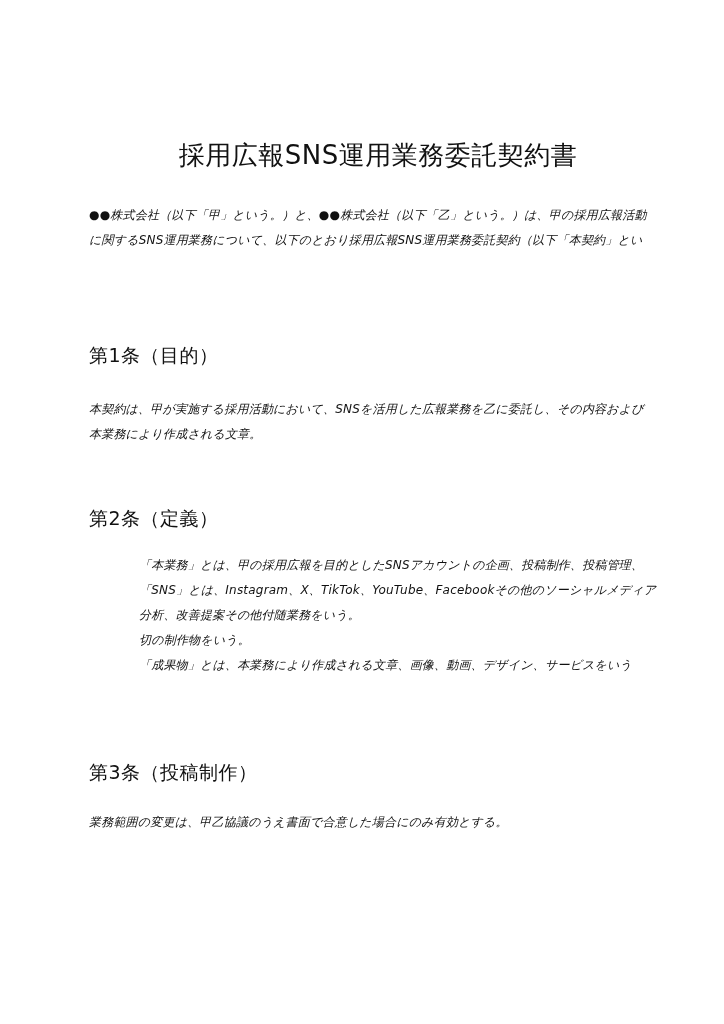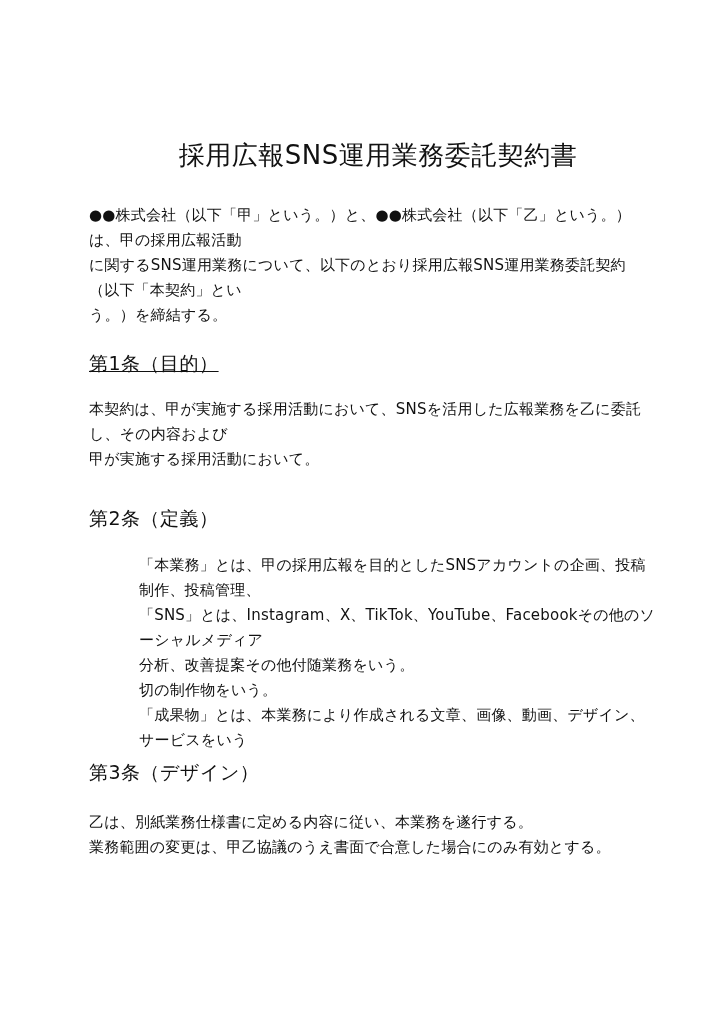--- a/index.html
+++ b/index.html
@@ -29,24 +29,25 @@
       text-align: center;
       font-size: 26px;
       letter-spacing: 0.5px;
       font-weight: normal;
       margin: 16px;
     }
     .para {
       position: absolute;
       left: 89px;
       width: 560px;
-      font-size: 15px;
+      font-size: 12px;
       line-height: 25px;
       margin: 0;
       letter-spacing: 0.2px;
+      font-style: italic;
     }
     .para p {
       margin: 0;
     }
     .heading {
       position: absolute;
       left: 89px;
       font-size: 19px;
       font-weight: normal;
       margin: 0;
@@ -61,37 +62,35 @@
 </head>
 <body>
 
 <div class="page">
 
   <h1 class="title">採用広報SNS運用業務委託契約書</h1>
 
   <div class="para" style="top:203px;">
     <p>●●株式会社（以下「甲」という。）と、●●株式会社（以下「乙」という。）は、甲の採用広報活動</p>
     <p>に関するSNS運用業務について、以下のとおり採用広報SNS運用業務委託契約（以下「本契約」とい</p>
-    <p>う。）を締結する。</p>
   </div>
 
-  <h2 class="heading" style="top:351px;text-decoration:underline;">第1条（目的）</h2>
+  <h2 class="heading" style="top:343px;">第1条（目的）</h2>
   <div class="para" style="top:397px;">
     <p>本契約は、甲が実施する採用活動において、SNSを活用した広報業務を乙に委託し、その内容および</p>
-    <p>甲が実施する採用活動において。</p>
+    <p>本業務により作成される文章。</p>
   </div>
 
   <h2 class="heading" style="top:506px;">第2条（定義）</h2>
   <div class="para indented" style="top:553px;">
     <p>「本業務」とは、甲の採用広報を目的としたSNSアカウントの企画、投稿制作、投稿管理、</p>
     <p>「SNS」とは、Instagram、X、TikTok、YouTube、Facebookその他のソーシャルメディア</p>
     <p>分析、改善提案その他付随業務をいう。</p>
     <p>切の制作物をいう。</p>
     <p>「成果物」とは、本業務により作成される文章、画像、動画、デザイン、サービスをいう</p>
   </div>
 
-  <h2 class="heading" style="top:760px;">第3条（デザイン）</h2>
+  <h2 class="heading" style="top:760px;">第3条（投稿制作）</h2>
   <div class="para" style="top:810px;">
-    <p>乙は、別紙業務仕様書に定める内容に従い、本業務を遂行する。</p>
     <p>業務範囲の変更は、甲乙協議のうえ書面で合意した場合にのみ有効とする。</p>
   </div>
 
 </div>
 
 </body></html>

